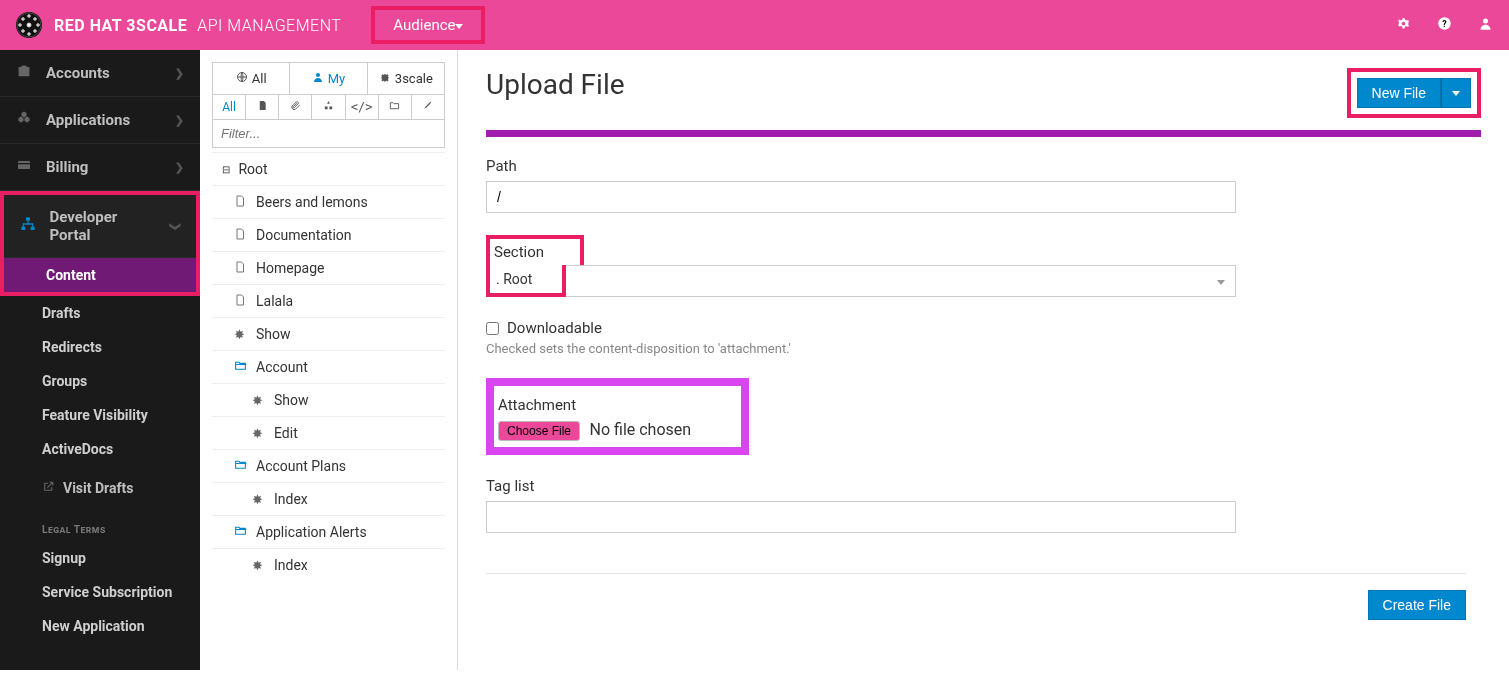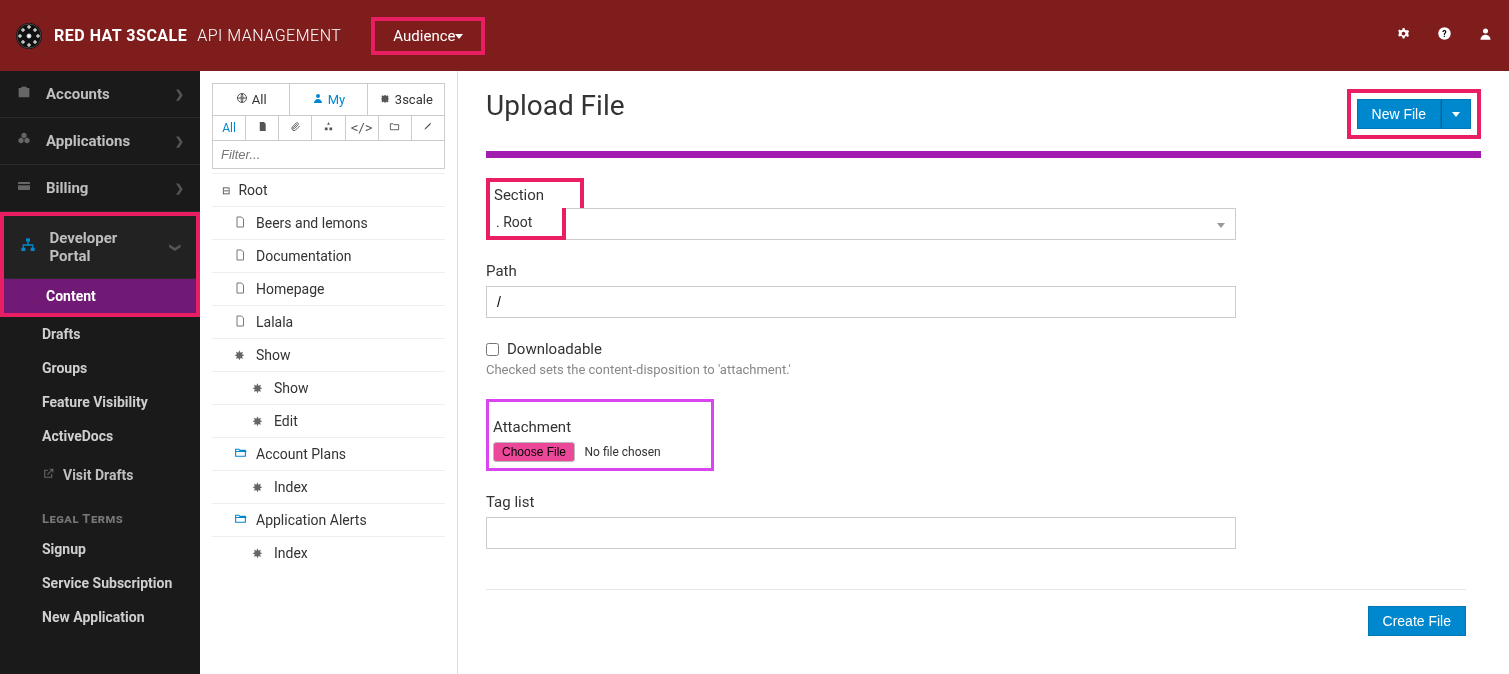--- a/index.html
+++ b/index.html
@@ -1,35 +1,35 @@
 <!DOCTYPE html>
 <html><head>
 <meta charset="utf-8">
 <style>
   * { box-sizing: border-box; margin: 0; padding: 0; }
   body { font-family: -apple-system, BlinkMacSystemFont, "Segoe UI", Roboto, "Helvetica Neue", Arial, sans-serif; font-size: 14px; color: #333; background: #fff; }
-  .topbar { height: 71px; background: #7f1d1d; display: flex; align-items: center; padding: 0 16px; color: #fff; }
+  .topbar { height: 50px; background: #ec4899; display: flex; align-items: center; padding: 0 16px; color: #fff; }
   .brand-logo { width: 26px; height: 26px; border-radius: 50%; background: radial-gradient(circle at center, #fff 0%, #fff 10%, transparent 10%), #111; display: flex; align-items: center; justify-content: center; position: relative; margin-right: 12px; }
   .brand-logo svg { width: 26px; height: 26px; }
   .brand-text { font-weight: 700; letter-spacing: 0.5px; font-size: 16px; }
   .brand-sub { font-weight: 300; margin-left: 10px; font-size: 16px; letter-spacing: 0.5px; }
   .top-dropdown { margin-left: 30px; border: 4px solid #e91e63; padding: 6px 18px; display: flex; align-items: center; gap: 0; }
   .top-dropdown-label { font-size: 15px; }
   .top-spacer { flex: 1; }
   .top-icon { color: #fff; margin-left: 26px; font-size: 15px; }
   .layout { display: flex; min-height: calc(100vh - 54px); }
   .sidebar { width: 200px; background: #1a1a1a; color: #d8d8d8; flex-shrink: 0; font-weight: bold; }
   .side-item { display: flex; align-items: center; padding: 13px 16px; border-bottom: 1px solid #2a2a2a; cursor: pointer; gap: 12px; color: #bfbfbf; font-size: 15px; }
   .side-item .icon { width: 18px; color: #666; }
   .side-item.active { background: #222; }
   .side-item.active .icon { color: #0088ce; }
   .side-item .chev { margin-left: auto; color: #555; font-size: 11px; }
   .side-sub { padding: 9px 16px 9px 42px; font-size: 14px; color: #cfcfcf; cursor: pointer; }
   .side-sub.active { background: #701a75; color: #fff; }
-  .side-heading { padding: 14px 16px 6px 42px; font-size: 13px; color: #777; letter-spacing: 0.5px; font-variant: small-caps; }
+  .side-heading { padding: 14px 16px 6px 42px; font-size: 10px; color: #777; letter-spacing: 0.5px; font-variant: small-caps; }
   .side-visit { padding: 14px 16px 14px 42px; color: #bfbfbf; display: flex; align-items: center; gap: 8px; }
   .tree-panel { width: 258px; border-right: 1px solid #ddd; flex-shrink: 0; padding: 12px 0 0 0; }
   .tree-inner { margin: 0 12px; border: 1px solid #ccc; }
   .tabs { display: flex; border-bottom: 1px solid #ccc; }
   .tab { flex: 1; text-align: center; padding: 8px 4px; border-right: 1px solid #ccc; display: flex; align-items: center; justify-content: center; gap: 4px; font-size: 13px; cursor: pointer; }
   .tab:last-child { border-right: none; }
   .tab.active { color: #0088ce; }
   .filter-row { display: flex; border-bottom: 1px solid #ccc; }
   .filter-cell { flex: 1; text-align: center; padding: 5px 0; border-right: 1px solid #ccc; font-size: 12px; color: #555; cursor: pointer; }
   .filter-cell:last-child { border-right: none; }
@@ -49,24 +49,24 @@
   .new-file-wrap { margin-left: auto; }
   .new-file-hl { border: 4px solid #e91e63; padding: 6px; display: inline-block; }
   .btn-group { display: flex; }
   .btn-primary { background: #0088ce; color: #fff; border: 1px solid #0077b5; padding: 6px 14px; font-size: 14px; cursor: pointer; }
   .btn-caret { background: #0088ce; color: #fff; border: 1px solid #0077b5; border-left: 1px solid #006699; padding: 6px 10px; cursor: pointer; }
   .form-group { margin-bottom: 22px; max-width: 750px; }
   .form-label { display: block; margin-bottom: 6px; font-size: 15px; }
   .text-input { width: 100%; border: 1px solid #ccc; padding: 7px 10px; font-size: 14px; }
   .checkbox-row { display: flex; align-items: center; gap: 8px; font-size: 15px; }
   .help-text { color: #888; font-size: 13px; margin-top: 4px; }
-  .attach-hl { border: 3px solid #d946ef; display: inline-block; padding: 16px 50px 6px 4px; }
+  .attach-hl { border: 8px solid #d946ef; display: inline-block; padding: 10px 50px 6px 4px; }
   .file-picker { margin-top: 6px; }
   .file-btn { border: 1px solid #bbb; border-radius: 3px; padding: 2px 8px; font-size: 12px; background: #ec4899; cursor: pointer; }
-  .file-status { font-size: 12px; margin-left: 6px; color: #333; }
+  .file-status { font-size: 16px; margin-left: 6px; color: #333; }
   .footer-actions { border-top: 1px solid #e5e5e5; padding-top: 16px; text-align: right; margin-top: 40px; max-width: 980px; }
   .caret-down::after { content: ""; display: inline-block; border-left: 4px solid transparent; border-right: 4px solid transparent; border-top: 5px solid currentColor; vertical-align: middle; }
   .section-field-hl .lbl-part { border: 4px solid #e91e63; border-bottom: none; padding: 4px 36px 4px 4px; display: inline-block; font-size: 15px; }
 </style>
 </head>
 <body>
 
 <div class="topbar">
   <div class="brand-logo">
     <svg viewBox="0 0 26 26">
@@ -156,20 +156,21 @@
             </svg>
         </span>
         <span>Developer Portal</span>
         <span class="chev" style="transform:rotate(90deg);">❯</span>
       </div>
     </div>
     <div style="border:4px solid #e91e63; border-top:none;">
       <div class="side-sub active">Content</div>
     </div>
     <div class="side-sub">Drafts</div>
+    <div class="side-sub">Redirects</div>
     <div class="side-sub">Groups</div>
     <div class="side-sub">Feature Visibility</div>
     <div class="side-sub">ActiveDocs</div>
     <div class="side-visit">
       <span style="color:#666;">
         <svg width="13" height="13" viewBox="0 0 24 24" fill="none" stroke="currentColor" stroke-width="2">
             <path d="M18 13v6H5V6h6M14 4h6v6M10 14L20 4"></path>
           </svg>
       </span>
       <span>Visit Drafts</span>
@@ -258,20 +259,26 @@
       <div class="tree-node level-1">
         <span class="ticon"><svg width="12" height="12" viewBox="0 0 24 24" fill="none" stroke="#777" stroke-width="2">
               <path d="M6 2h9l4 4v16H6z"></path>
             </svg></span>
         <span>Lalala</span>
       </div>
       <div class="tree-node level-1">
         <span class="ticon gear">✸</span>
         <span>Show</span>
       </div>
+      <div class="tree-node level-1">
+        <span class="ticon folder"><svg width="13" height="13" viewBox="0 0 24 24" fill="none" stroke="#0088ce" stroke-width="2">
+              <path d="M3 6h6l2 2h10v11H3z M3 10h20"></path>
+            </svg></span>
+        <span>Account</span>
+      </div>
       <div class="tree-node level-2">
         <span class="ticon gear">✸</span>
         <span>Show</span>
       </div>
       <div class="tree-node level-2">
         <span class="ticon gear">✸</span>
         <span>Edit</span>
       </div>
       <div class="tree-node level-1">
         <span class="ticon folder"><svg width="13" height="13" viewBox="0 0 24 24" fill="none" stroke="#0088ce" stroke-width="2">
@@ -302,36 +309,36 @@
       <div class="new-file-wrap">
         <div class="new-file-hl">
           <div class="btn-group">
             <button class="btn-primary">New File</button>
             <button class="btn-caret"><span class="caret-down"></span></button>
           </div>
         </div>
       </div>
     </div>
 
+    <div class="form-group">
+      <label class="form-label">Path</label>
+      <input class="text-input" value="/" style="">
+    </div>
+
     <div class="form-group section-field-hl">
       <span class="lbl-part">Section</span>
       <div style="display:flex;">
         <div style="border:4px solid #e91e63; border-top:none; padding:6px 30px 6px 6px; font-size:14px; background:#fff; position:relative; z-index:2;">. Root</div>
         <div style="flex:1; border:1px solid #ccc; border-left:none; display:flex; align-items:center; justify-content:flex-end; padding:0 10px; color:#999;">
             <span class="caret-down"></span>
           </div>
       </div>
     </div>
 
     <div class="form-group">
-      <label class="form-label">Path</label>
-      <input class="text-input" value="/" style="">
-    </div>
-
-    <div class="form-group">
       <div class="checkbox-row">
         <input type="checkbox" style="">
         <span>Downloadable</span>
       </div>
       <div class="help-text">Checked sets the content-disposition to 'attachment.'</div>
     </div>
 
     <div class="form-group">
       <div class="attach-hl">
         <div style="font-size:15px;">Attachment</div>

